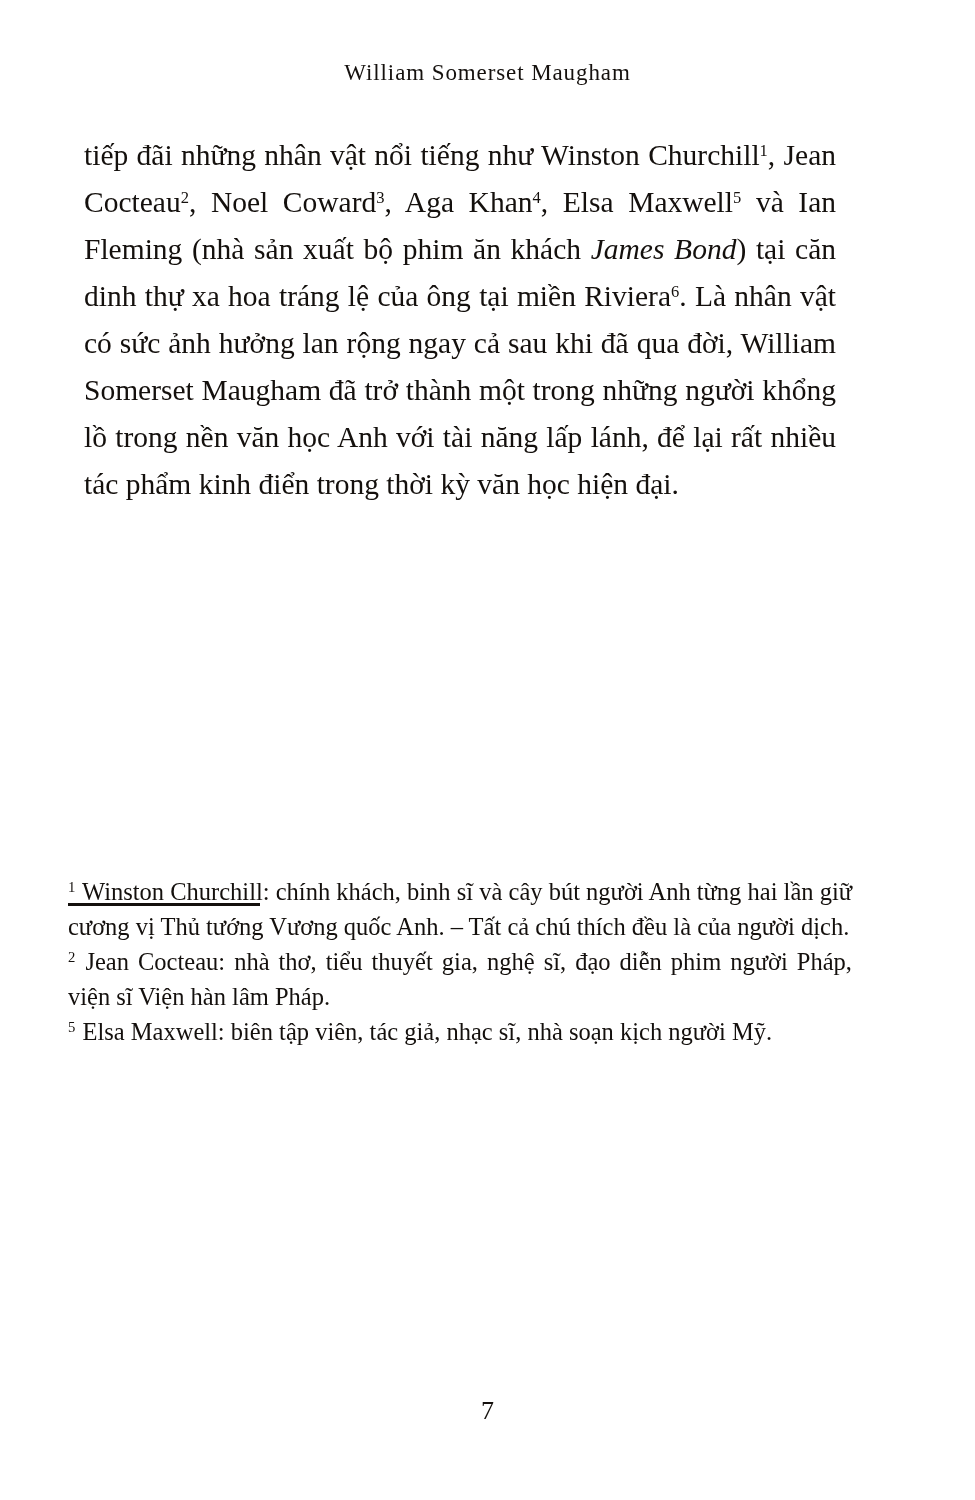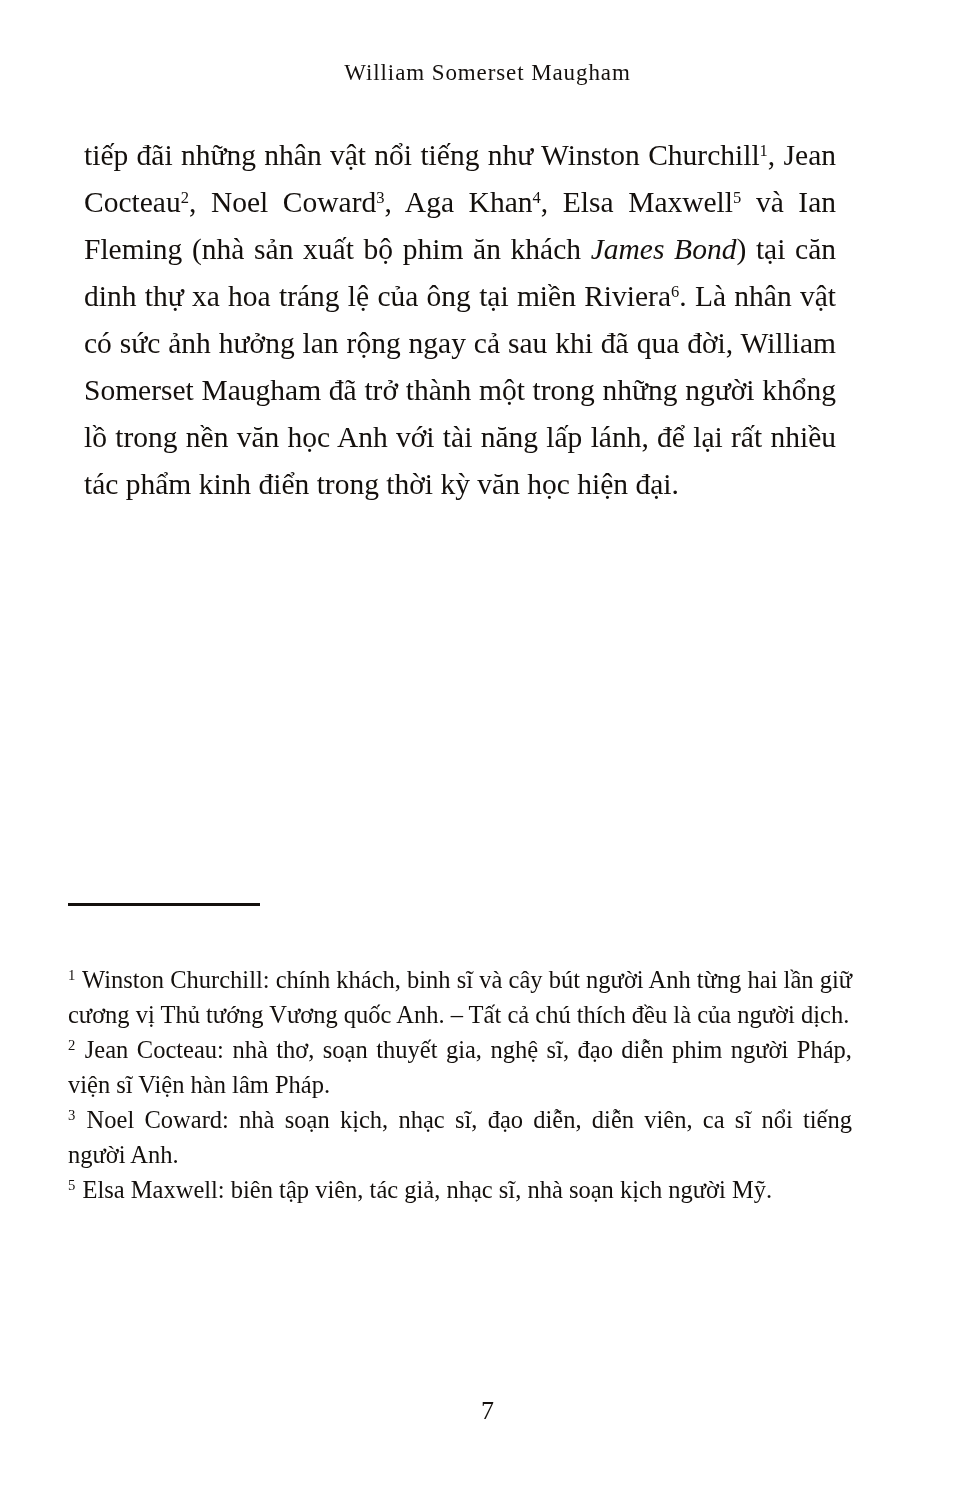--- a/index.html
+++ b/index.html
@@ -74,21 +74,21 @@
     position: absolute;
     top: 903px;
     left: 68px;
     width: 192px;
     height: 3px;
     background: #14100d;
   }
 
   .footnotes {
     position: absolute;
-    top: 962px;
+    top: 874px;
     left: 68px;
     width: 784px;
   }
 
   .footnote {
     margin: 0;
     font-size: 24.5px;
     line-height: 35px;
     text-align: justify;
     text-justify: inter-word;
@@ -128,20 +128,19 @@
   <div class="running-head">William Somerset Maugham</div>
 
   <div class="body-block">
     <p class="body-para last-line-left" id="body-paragraph">tiếp đãi những nhân vật nổi tiếng như Winston Churchill<sup class="fn-ref">1</sup>, Jean Cocteau<sup class="fn-ref">2</sup>, Noel Coward<sup class="fn-ref">3</sup>, Aga Khan<sup class="fn-ref">4</sup>, Elsa Maxwell<sup class="fn-ref">5</sup> và Ian Fleming (nhà sản xuất bộ phim ăn khách <i>James Bond</i>) tại căn dinh thự xa hoa tráng lệ của ông tại miền Riviera<sup class="fn-ref">6</sup>. Là nhân vật có sức ảnh hưởng lan rộng ngay cả sau khi đã qua đời, William Somerset Maugham đã trở thành một trong những người khổng lồ trong nền văn học Anh với tài năng lấp lánh, để lại rất nhiều tác phẩm kinh điển trong thời kỳ văn học hiện đại.</p>
   </div>
 
   <div class="footnote-rule"></div>
 
   <div class="footnotes" id="footnotes-block">
       <p class="footnote"><sup class="fn-num">1</sup><span> Winston Churchill: chính khách, binh sĩ và cây bút người Anh từng hai lần giữ cương vị Thủ tướng Vương quốc Anh. – Tất cả chú thích đều là của người dịch.</span></p>
-      <p class="footnote"><sup class="fn-num">2</sup><span> Jean Cocteau: nhà thơ, soạn thuyết gia, nghệ sĩ, đạo diễn phim người Pháp, viện sĩ Viện hàn lâm Pháp.</span></p>
-      <p class="footnote"><sup class="fn-num">3</sup><span> Noel Coward: nhà soạn kịch, nhạc sĩ, đạo diễn, diễn viên, ca sĩ nổi tiếng người Anh.</span></p>
+      <p class="footnote"><sup class="fn-num">2</sup><span> Jean Cocteau: nhà thơ, tiểu thuyết gia, nghệ sĩ, đạo diễn phim người Pháp, viện sĩ Viện hàn lâm Pháp.</span></p>
       <p class="footnote single"><sup class="fn-num">5</sup><span> Elsa Maxwell: biên tập viên, tác giả, nhạc sĩ, nhà soạn kịch người Mỹ.</span></p>
     </div>
 
   <div class="folio">7</div>
 
 </div>
 
 </body></html>

